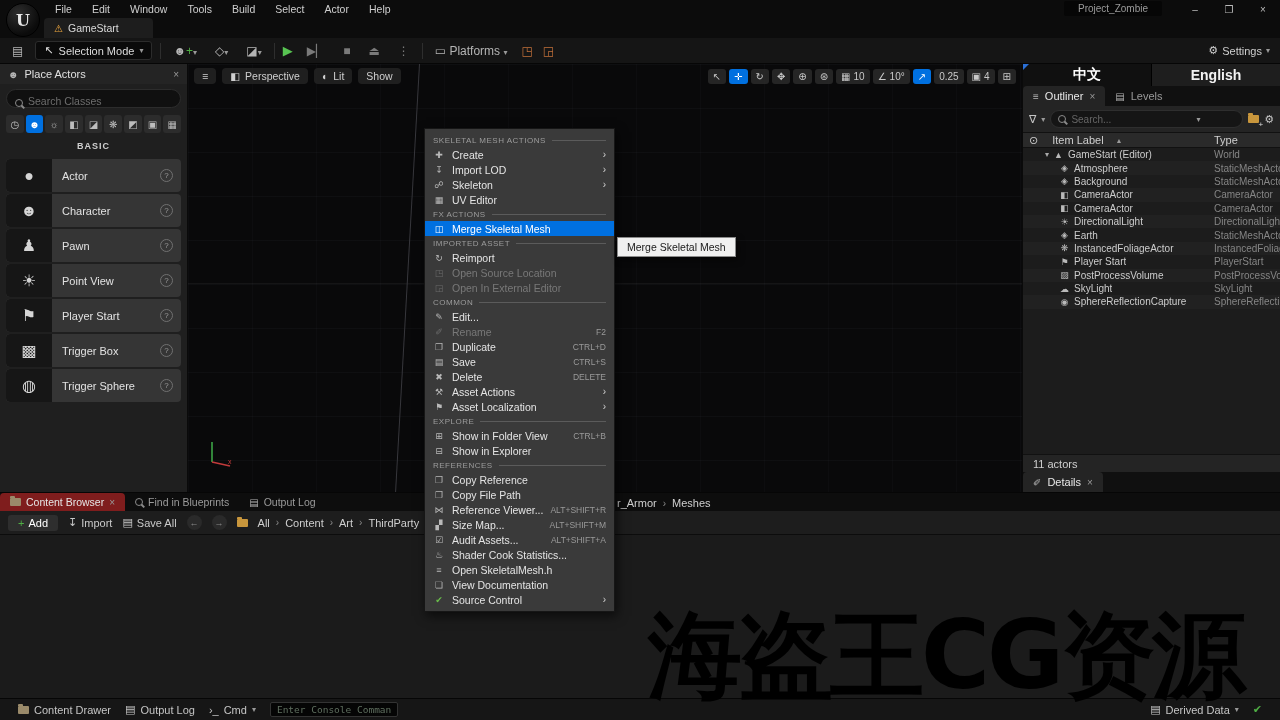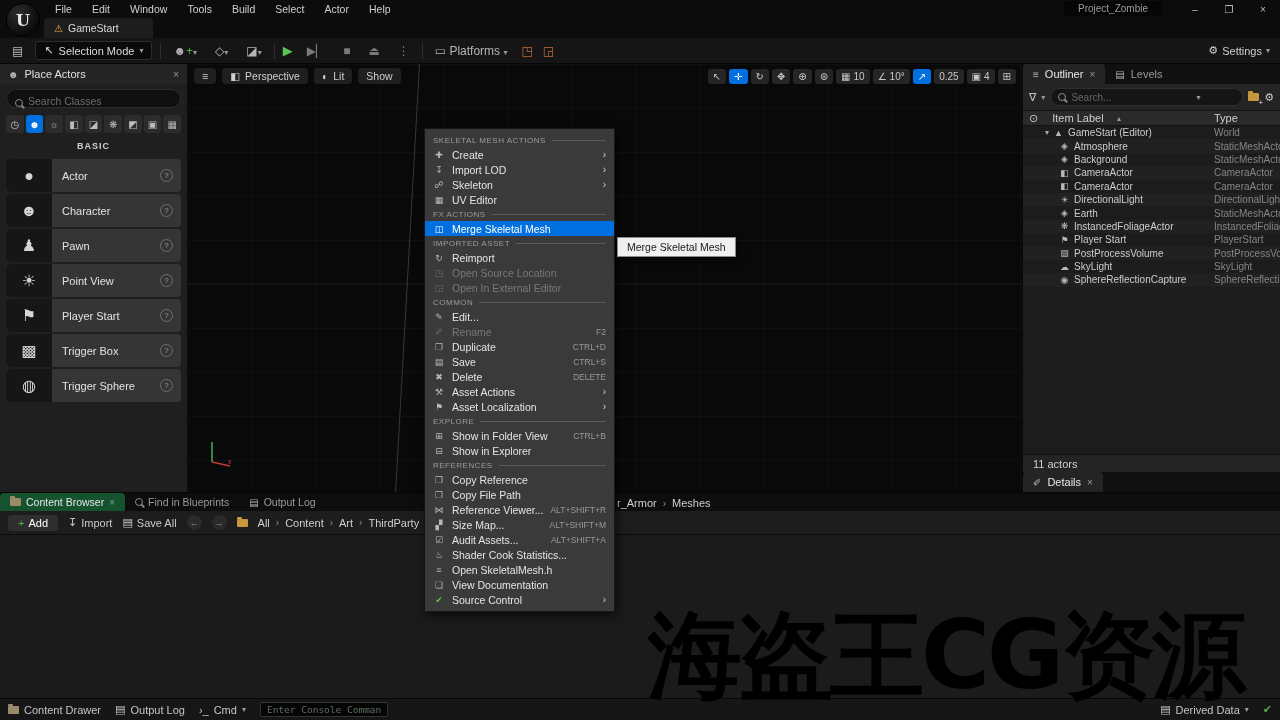--- a/index.html
+++ b/index.html
@@ -91,31 +91,31 @@
 .ol-ico{font-size:9px;color:#b9b9b9;width:11px;text-align:center;flex:none}
 .ol-lab{color:#cccccc;white-space:nowrap;overflow:hidden}
 .ol-type{margin-left:auto;width:66px;color:#858585;white-space:nowrap;overflow:hidden;flex:none}
 #ol-status{height:18px;background:#242424;border-top:1px solid #111;display:flex;align-items:center;padding:0 10px;color:#cfcfcf;margin-top:auto}
 #details-body{flex:1;background:#1c1c1c;display:flex;align-items:flex-start;justify-content:center}
 #details-empty{margin-top:28px;color:#7d7d7d;font-style:italic;font-size:10px}
 
 #cbrowser{position:absolute;left:0;top:492px;width:1280px;height:206px;background:#1b1b1b;border-top:1px solid #060606}
 #cb-tabs{height:18px;background:#0d0d0d;display:flex;align-items:flex-end}
 .cb-tab{height:18px;display:flex;align-items:center;gap:5px;padding:0 10px;font-size:10.5px}
-.cb-tab.active{background:#14532d;color:#e5e5e5;border-radius:4px 4px 0 0}
+.cb-tab.active{background:#7f1d1d;color:#e5e5e5;border-radius:4px 4px 0 0}
 .cb-tab.inactive{color:#9a9a9a}
 #cb-toolbar{height:24px;background:#1d1d1d;display:flex;align-items:center;gap:10px;padding:0 8px;border-bottom:1px solid #0c0c0c}
 #add-btn{display:flex;align-items:center;gap:4px;background:#2e2e2e;border-radius:3px;padding:2px 10px;color:#fff}
 .cb-tool{display:flex;align-items:center;gap:4px;color:#c9c9c9}
 .navcircle{width:15px;height:15px;border-radius:50%;background:#2a2a2a;color:#8a8a8a;display:flex;align-items:center;justify-content:center;font-size:9px}
 #crumb-left,#crumb-right{display:flex;align-items:center;gap:6px;color:#cfcfcf}
 #crumb-right{position:absolute;left:617px;top:4px}
 .crumb-sep{color:#8a8a8a;font-size:10px}
 
-#statusbar{position:absolute;left:0;top:698px;width:1280px;height:22px;background:#161616;border-top:1px solid #060606;display:flex;align-items:center;gap:14px;padding:0 8px}
+#statusbar{position:absolute;left:0;top:698px;width:1280px;height:22px;background:#161616;border-top:1px solid #060606;display:flex;align-items:center;gap:14px;padding:0 18px}
 .sb-item{display:flex;align-items:center;gap:5px;color:#c5c5c5}
 #console-box{background:#050505;border:1px solid #333;border-radius:2px;height:15px;width:128px;display:flex;align-items:center;padding:0 6px}
 #console-box input{background:none;border:none;outline:none;font-family:"DejaVu Sans Mono",monospace;font-size:9.5px;color:#8a8a8a;width:100%}
 #console-box input::placeholder{color:#5f6f5f}
 #sb-right{margin-left:auto;display:flex;align-items:center;gap:14px}
 
 #ctxmenu{position:absolute;left:424px;top:128px;width:191px;background:#3a3a3a;border:1px solid #161616;box-shadow:2px 4px 10px rgba(0,0,0,.6);z-index:40;padding:4px 0}
 .cm-header{height:14px;display:flex;align-items:center;gap:6px;padding:0 8px}
 .cm-htext{font-size:8px;letter-spacing:.5px;color:#9c9c9c;white-space:nowrap}
 .cm-hline{flex:1;border-top:1px solid #5b5b5b}
@@ -331,20 +331,25 @@
       </div>
     </div>
     <svg id="gizmo" width="34" height="34">
       <line x1="8" y1="26" x2="8" y2="6" stroke="#3fae4a" stroke-width="1.5"></line>
       <line x1="8" y1="26" x2="26" y2="30" stroke="#c23b3b" stroke-width="1.5"></line>
       <text x="24" y="28" fill="#c23b3b" font-size="7">x</text>
     </svg>
   </div>
 
   <div id="rightpanel">
+    <div id="langbar">
+      <div id="lang-corner"></div>
+      <div id="lang-zh">中文</div>
+      <div id="lang-en">English</div>
+    </div>
     <div id="ol-tabs">
       <div class="panel-tab active">
         <span class="tab-ic">≡</span>
         <span>Outliner</span>
         <span class="close-x">×</span>
       </div>
       <div class="panel-tab inactive">
         <span class="tab-ic">▤</span>
         <span>Levels</span>
       </div>

